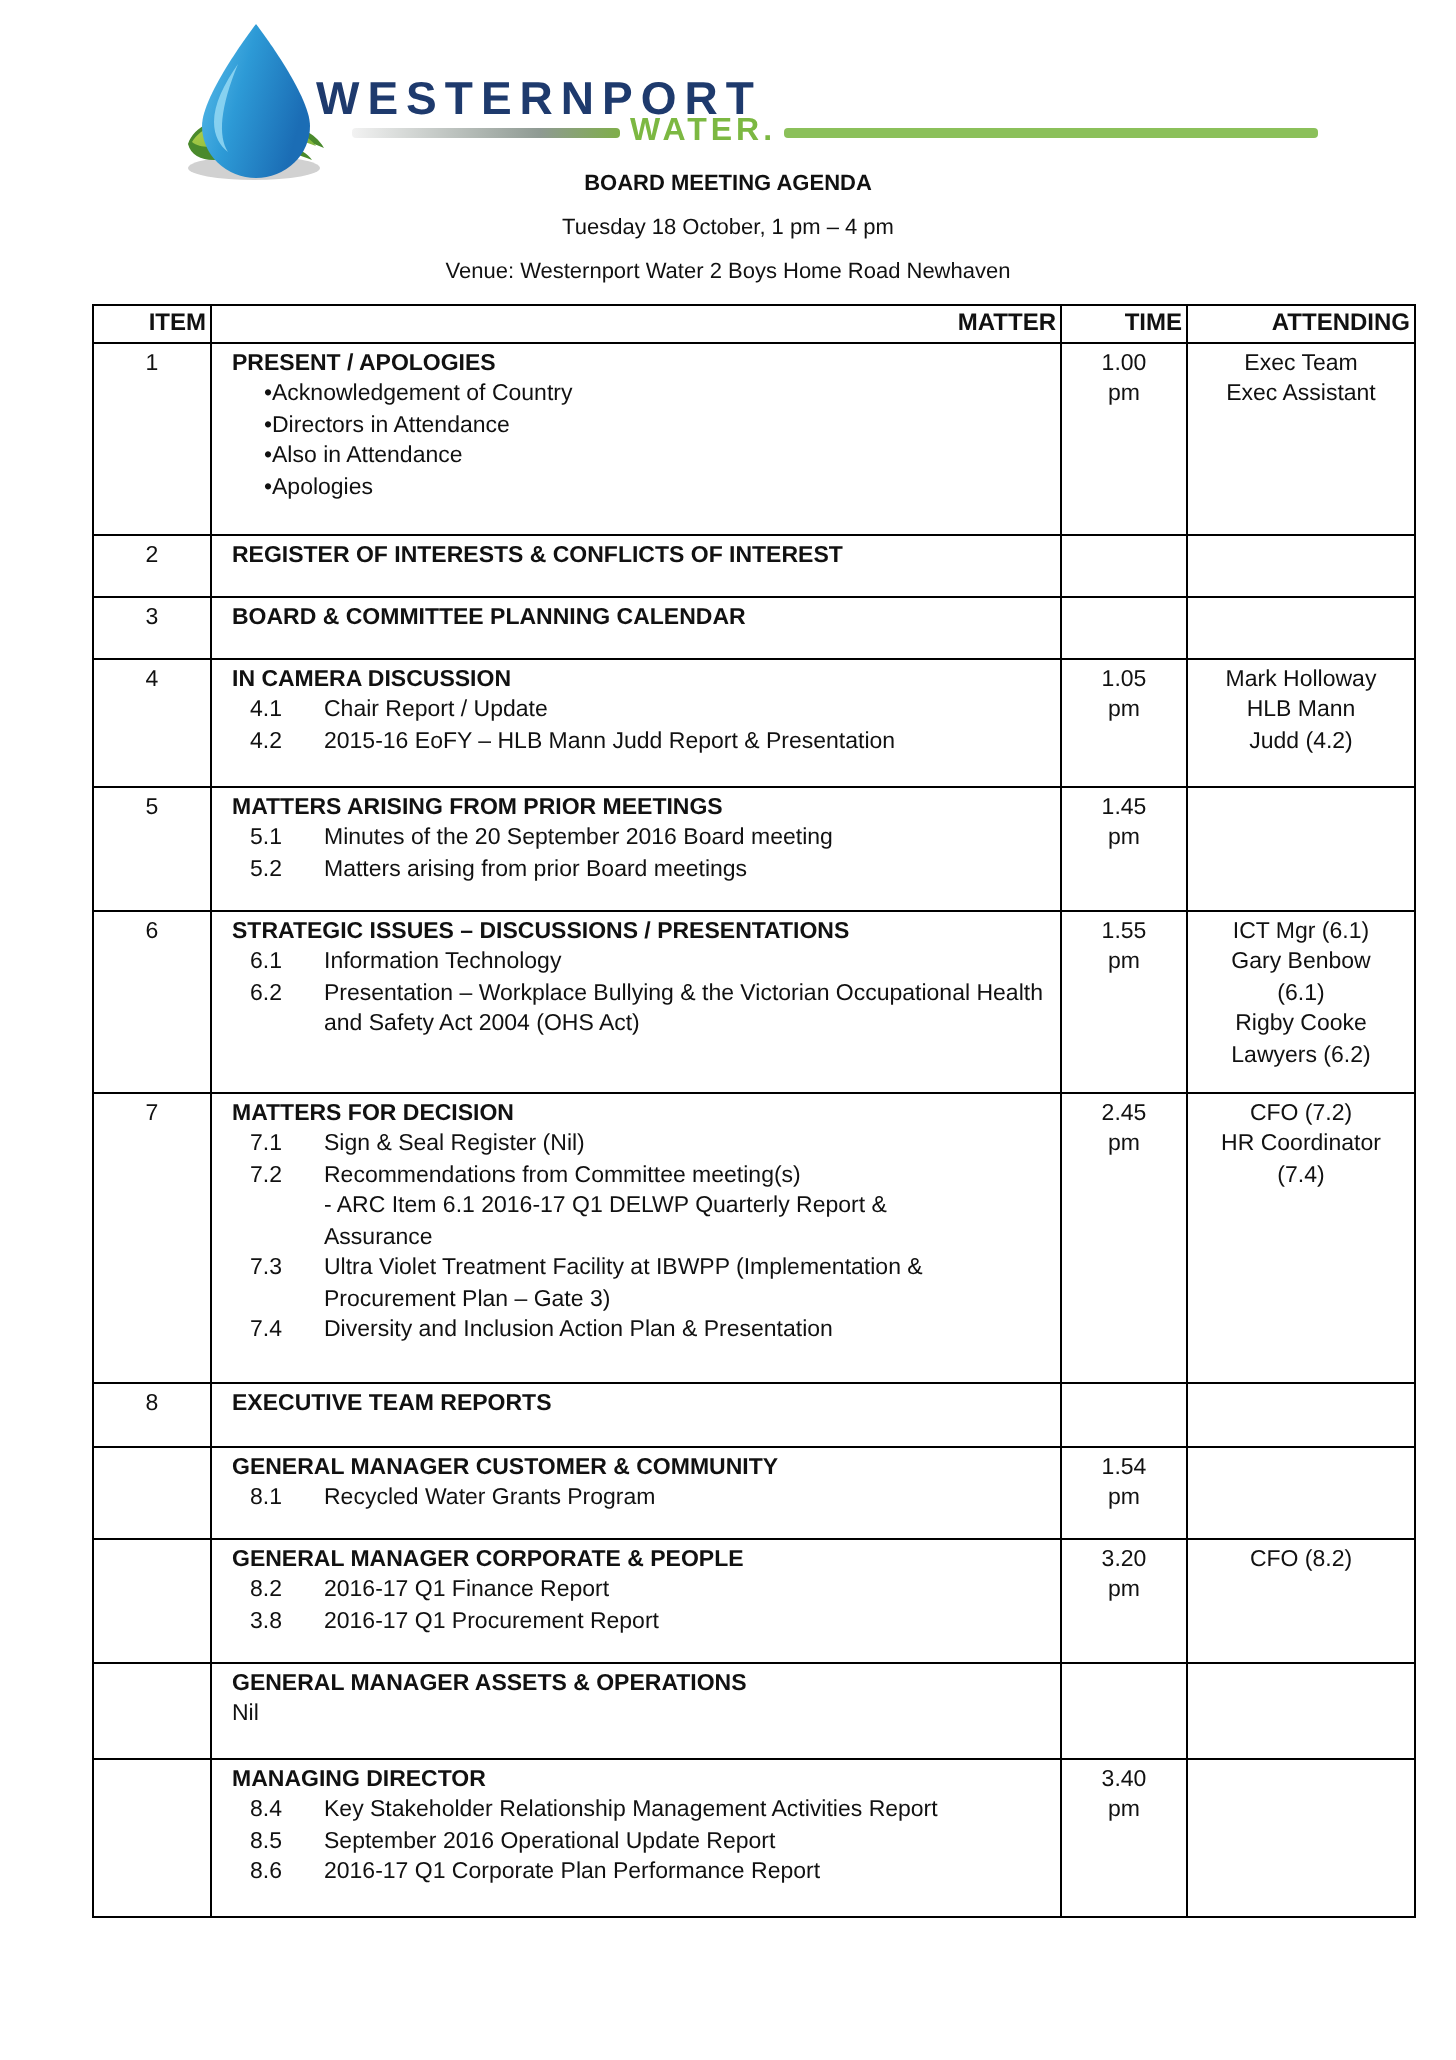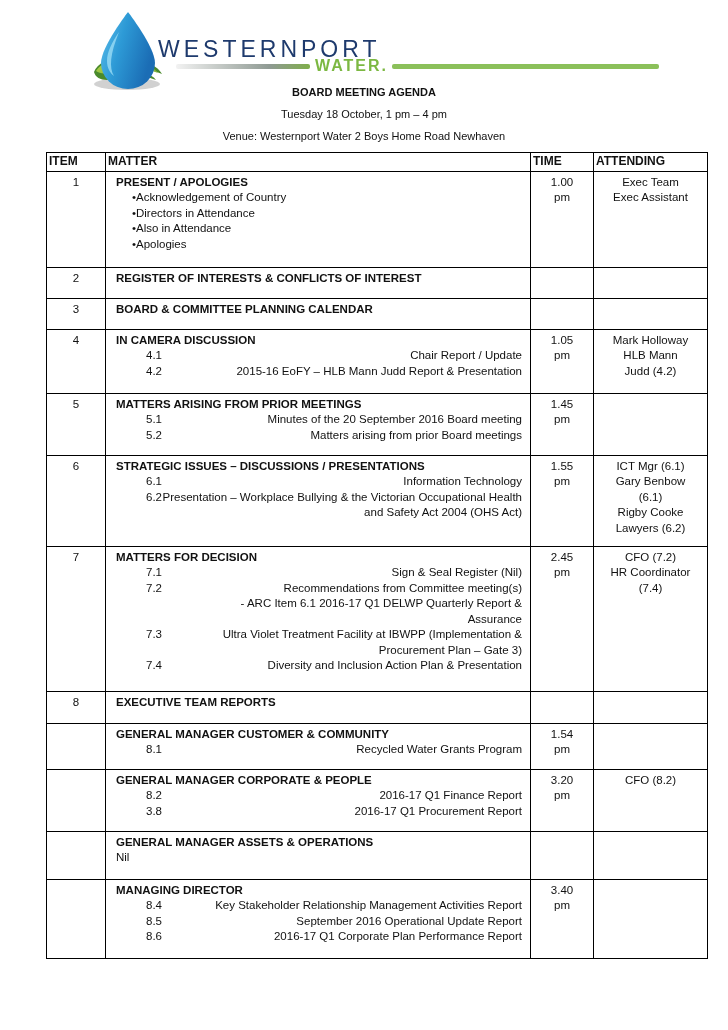--- a/index.html
+++ b/index.html
@@ -11,21 +11,21 @@
     position:relative;
     overflow:hidden;
   }
   .page { position:relative; width:728px; height:1030px; background:#fff; }
 
   
   .logo-block { position:absolute; left:0; top:0; width:728px; height:92px; }
   .drop-svg { position:absolute; left:88px; top:10px; width:80px; height:82px; }
   .wordmark-top {
     position:absolute; left:158px; top:36px;
-    font-size:23px; font-weight:normal; letter-spacing:4px;
+    font-size:23px; font-weight:bold; letter-spacing:4px;
     color:#1e3a6d;
   }
   .water-row {
     position:absolute; left:176px; top:58px; width:483px; height:16px;
     display:flex; align-items:center;
   }
   .bar-left {
     width:134px; height:5px; margin-right:5px;
     background:linear-gradient(to right,#f2f2f2,#8f9a93 70%,#7fae4a);
     border-radius:2px;
@@ -42,38 +42,38 @@
   .doc-sub   { font-size:11px; line-height:15px; margin-top:7px; }
 
   
   table.agenda {
     position:absolute; left:46px; top:152px;
     width:661px; border-collapse:collapse; table-layout:fixed;
     font-size:11.5px; line-height:15.5px;
   }
   table.agenda th, table.agenda td { border:1px solid #000; vertical-align:top; }
   table.agenda th {
-    font-weight:bold; text-align:left; font-size:12px;
+    font-weight:bold; text-align:right; font-size:12px;
     height:17px; padding:1px 2px;
   }
   col.c-item { width:59px; }
   col.c-matter { width:425px; }
   col.c-time { width:63px; }
   col.c-attending { width:114px; }
 
   td.item-cell { text-align:center; padding-top:3px; }
   td.time-cell, td.att-cell {
     text-align:center; padding-top:3px; white-space:pre-line;
   }
   td.matter-cell { padding:3px 8px 6px 10px; }
   .m-title { font-weight:bold; }
   .bullet-row { display:flex; }
   .bullet-row .dot { width:20px; padding-left:16px; flex:none; }
   .bullet-row .b-txt { flex:1; }
-  .sub-row { display:flex;text-align:right; }
+  .sub-row { display:flex; }
   .sub-row .s-num { width:46px; padding-left:9px; flex:none; }
   .sub-row .s-txt { flex:1; white-space:pre-line; }
   .m-note {}
 </style>
 </head>
 <body>
 
 <div class="page">
 
   <div class="logo-block">

